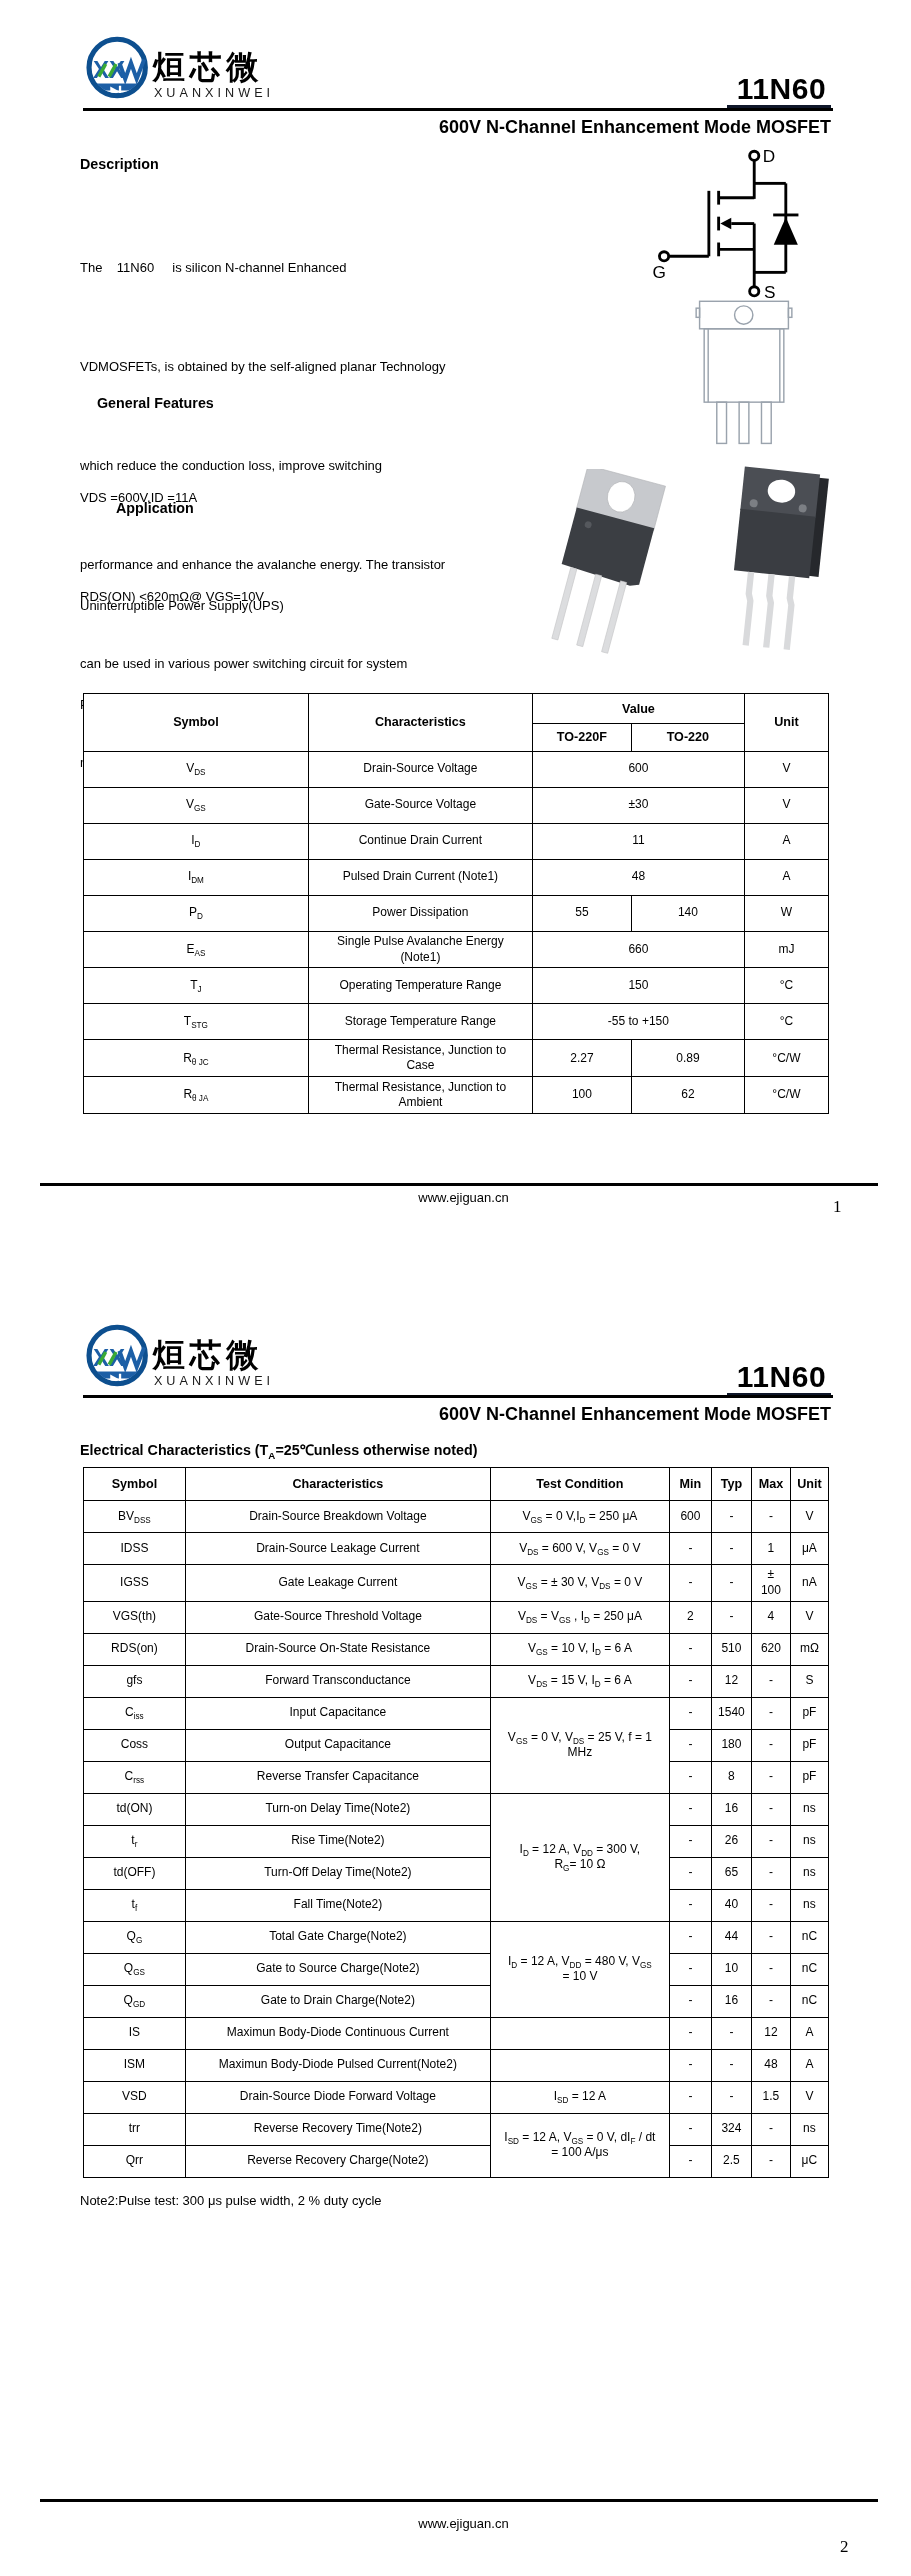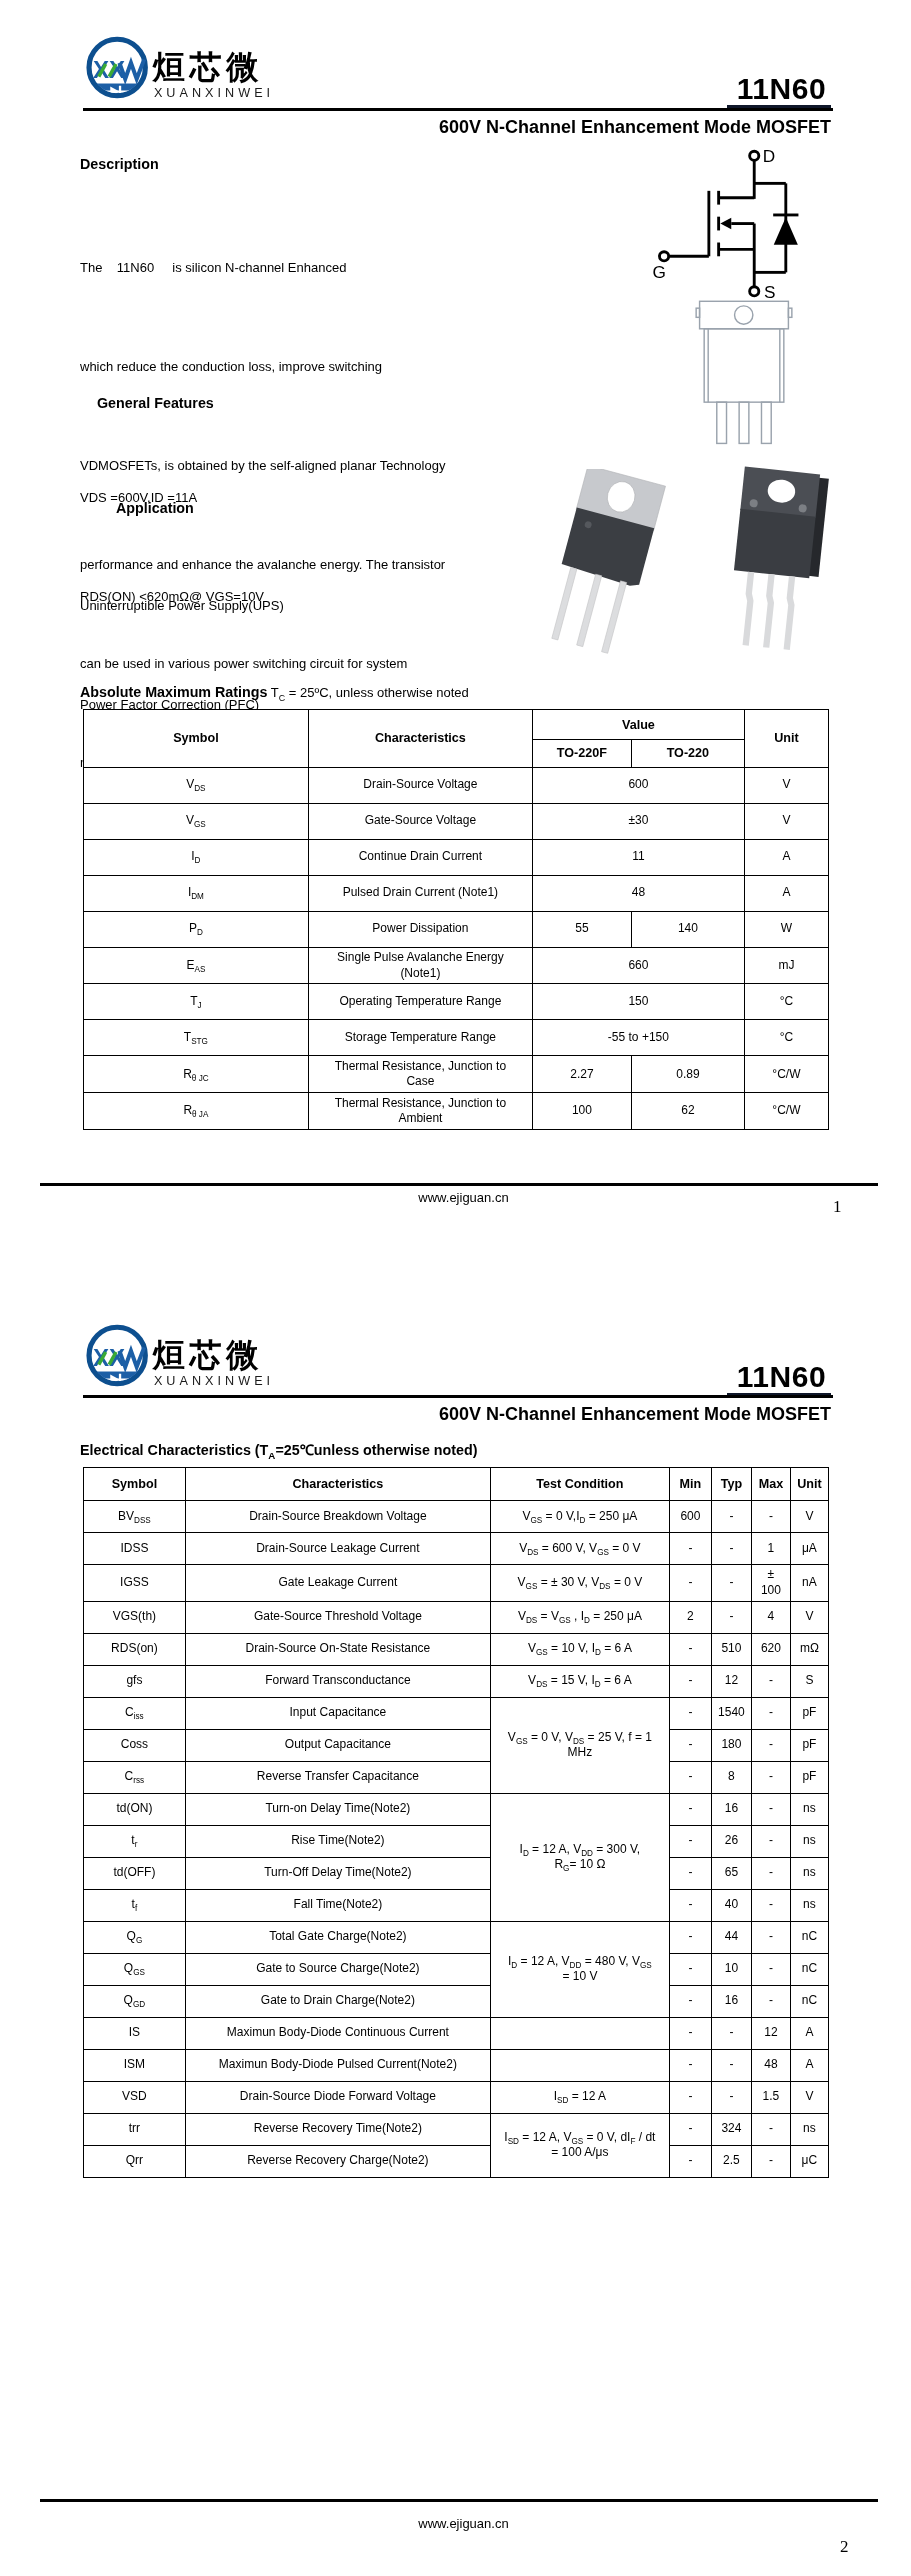--- a/index.html
+++ b/index.html
@@ -56,22 +56,22 @@
       <text x="120" y="110" font-size="22" fill="#1a1a1a" letter-spacing="7">XUANXINWEI</text>
     </svg>
 
     <div class="part-title" style="right:80px;top:73px;">11N60</div>
     <div class="h-rule" style="left:83px;top:108px;width:750px;height:2.9px;"></div>
     <div class="subtitle" style="right:80px;top:117px;">600V N-Channel Enhancement Mode MOSFET</div>
 
     <div class="sec-h" style="left:80px;top:156px;">Description</div>
     <div class="line-group" style="left:80px;top:185px;">
       <div>The    11N60     is silicon N-channel Enhanced</div>
+      <div>VDMOSFETs, is obtained by the self-aligned planar Technology</div>
       <div>which reduce the conduction loss, improve switching</div>
-      <div>VDMOSFETs, is obtained by the self-aligned planar Technology</div>
       <div>performance and enhance the avalanche energy. The transistor</div>
       <div>can be used in various power switching circuit for system</div>
       <div>miniaturization and higher efficiency.</div>
     </div>
 
     <div class="sec-h" style="left:80px;top:395px;margin-left:17px;">General Features</div>
     <div class="line-group" style="left:80px;top:415px;">
       <div>VDS =600V,ID =11A</div>
       <div>RDS(ON) &lt;620mΩ@ VGS=10V</div>
     </div>
@@ -144,23 +144,20 @@
         <circle cx="42" cy="70" r="7" fill="#7c7f84"></circle>
         <circle cx="128" cy="70" r="7" fill="#7c7f84"></circle>
         <rect x="20" y="82" width="132" height="108" fill="#3a3d42"></rect>
         <polyline points="50,190 50,228 54,240 54,318" fill="none" stroke="#d9dadc" stroke-width="11"></polyline>
         <polyline points="86,190 86,228 90,240 90,318" fill="none" stroke="#d9dadc" stroke-width="11"></polyline>
         <polyline points="122,190 122,228 126,240 126,318" fill="none" stroke="#d9dadc" stroke-width="11"></polyline>
       </g>
     </svg>
 
     <div class="abs" style="left:80px;top:684px;">
-      <div>
-        <span class="amr-head">Absolute Maximum Ratings</span><span class="amr-cond"> T<sub>C</sub> = 25ºC, unless otherwise noted</span>
-      </div>
       <table class="data-table amr" style="margin-top:9.2px;" data-table="page1.abs_max_table">
           <colgroup>
             <col style="width: 225px;">
             <col style="width: 224px;">
             <col style="width: 99px;">
             <col style="width: 113px;">
             <col style="width: 84px;">
           </colgroup>
           <thead>
             <tr>
@@ -472,20 +469,21 @@
             <tr>
               <td>Qrr</td>
               <td>Reverse Recovery Charge(Note2)</td>
               <td>-</td>
               <td>2.5</td>
               <td>-</td>
               <td>μC</td>
             </tr>
           </tbody>
         </table>
+      <div class="note-line">Note2:Pulse test: 300 μs pulse width, 2 % duty cycle</div>
     </div>
 
     <div class="h-rule" style="left:40px;top:1211px;width:838px;height:3.4px;"></div>
     <div class="footer-site" style="top:1228px;">www.ejiguan.cn</div>
     <div class="page-no" style="left:840px;top:1249px;">2</div>
   </div>
 
 </div>
 
 

